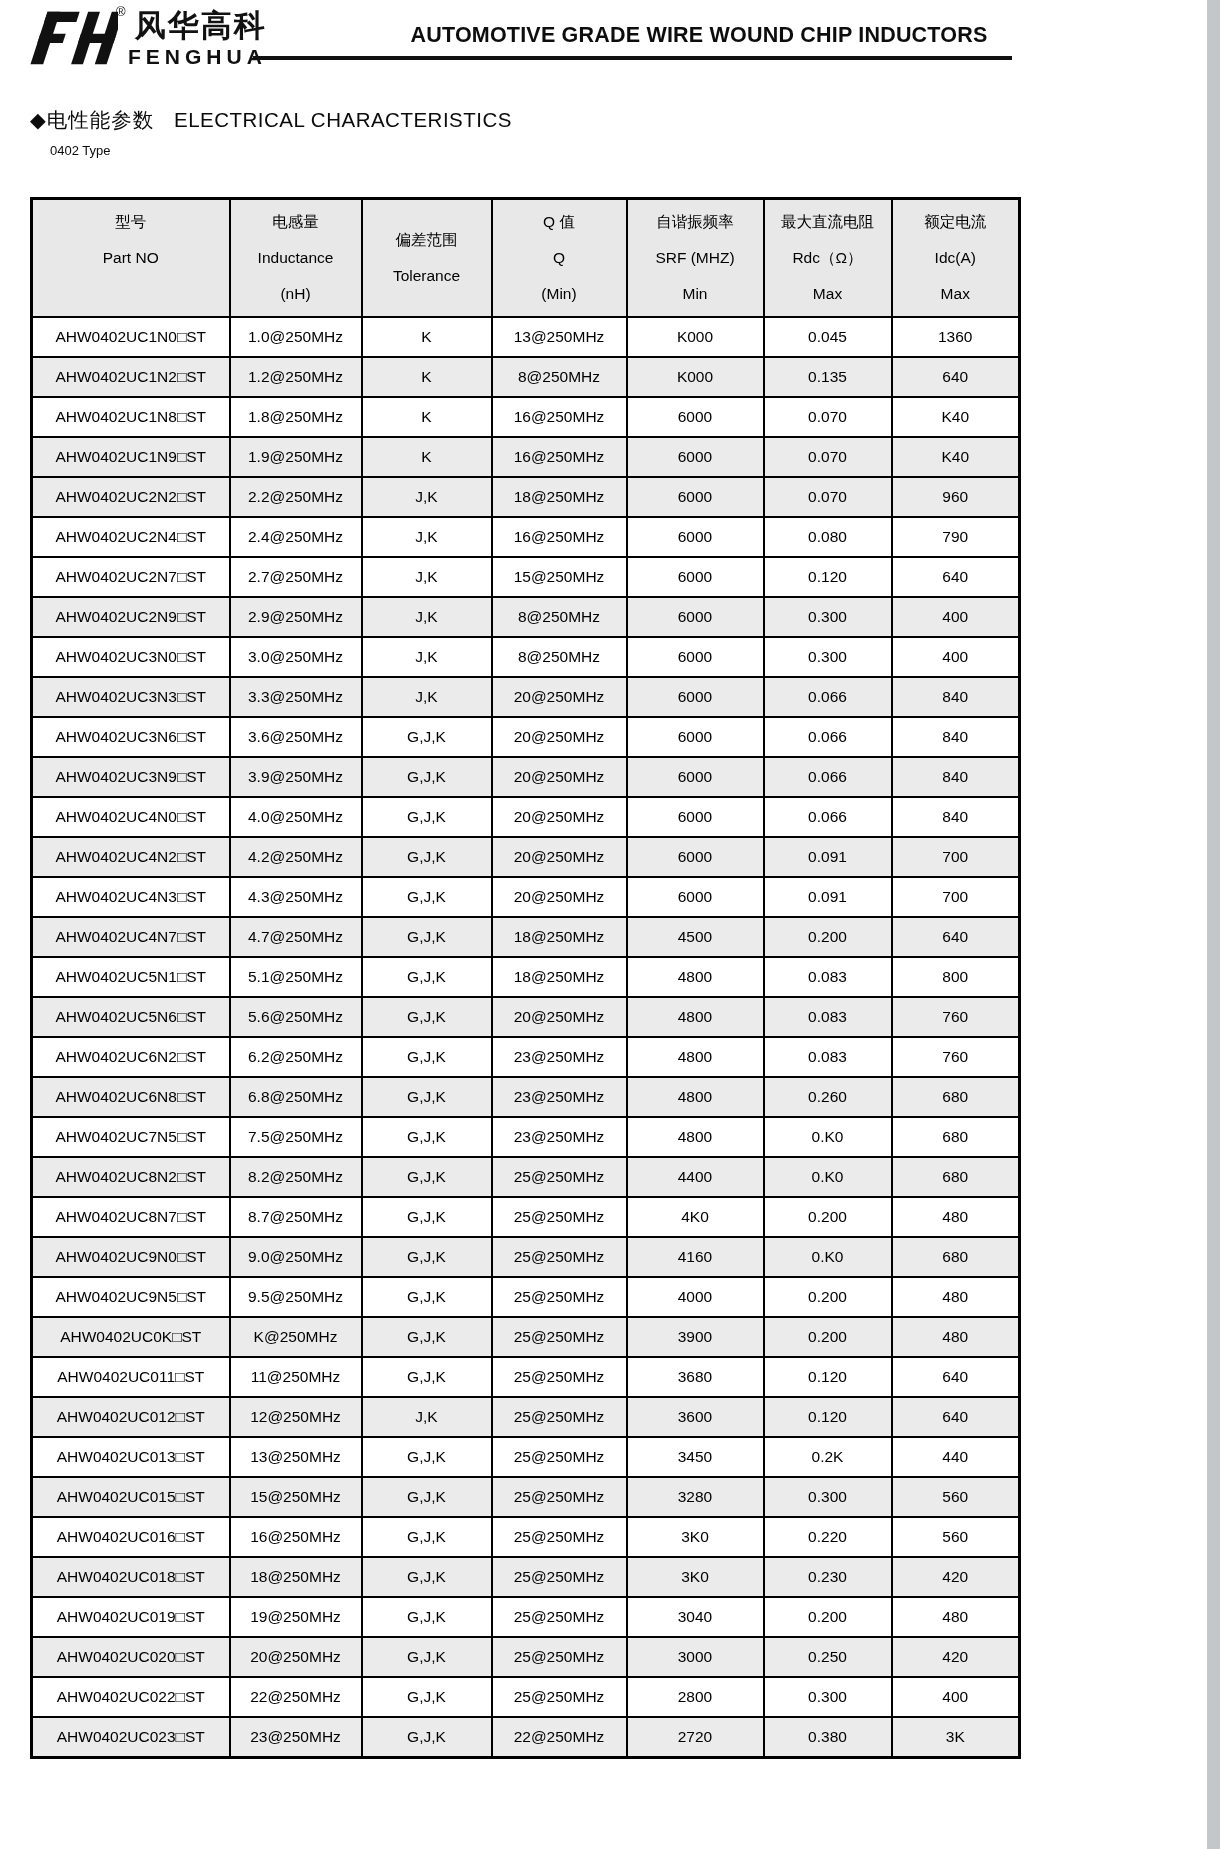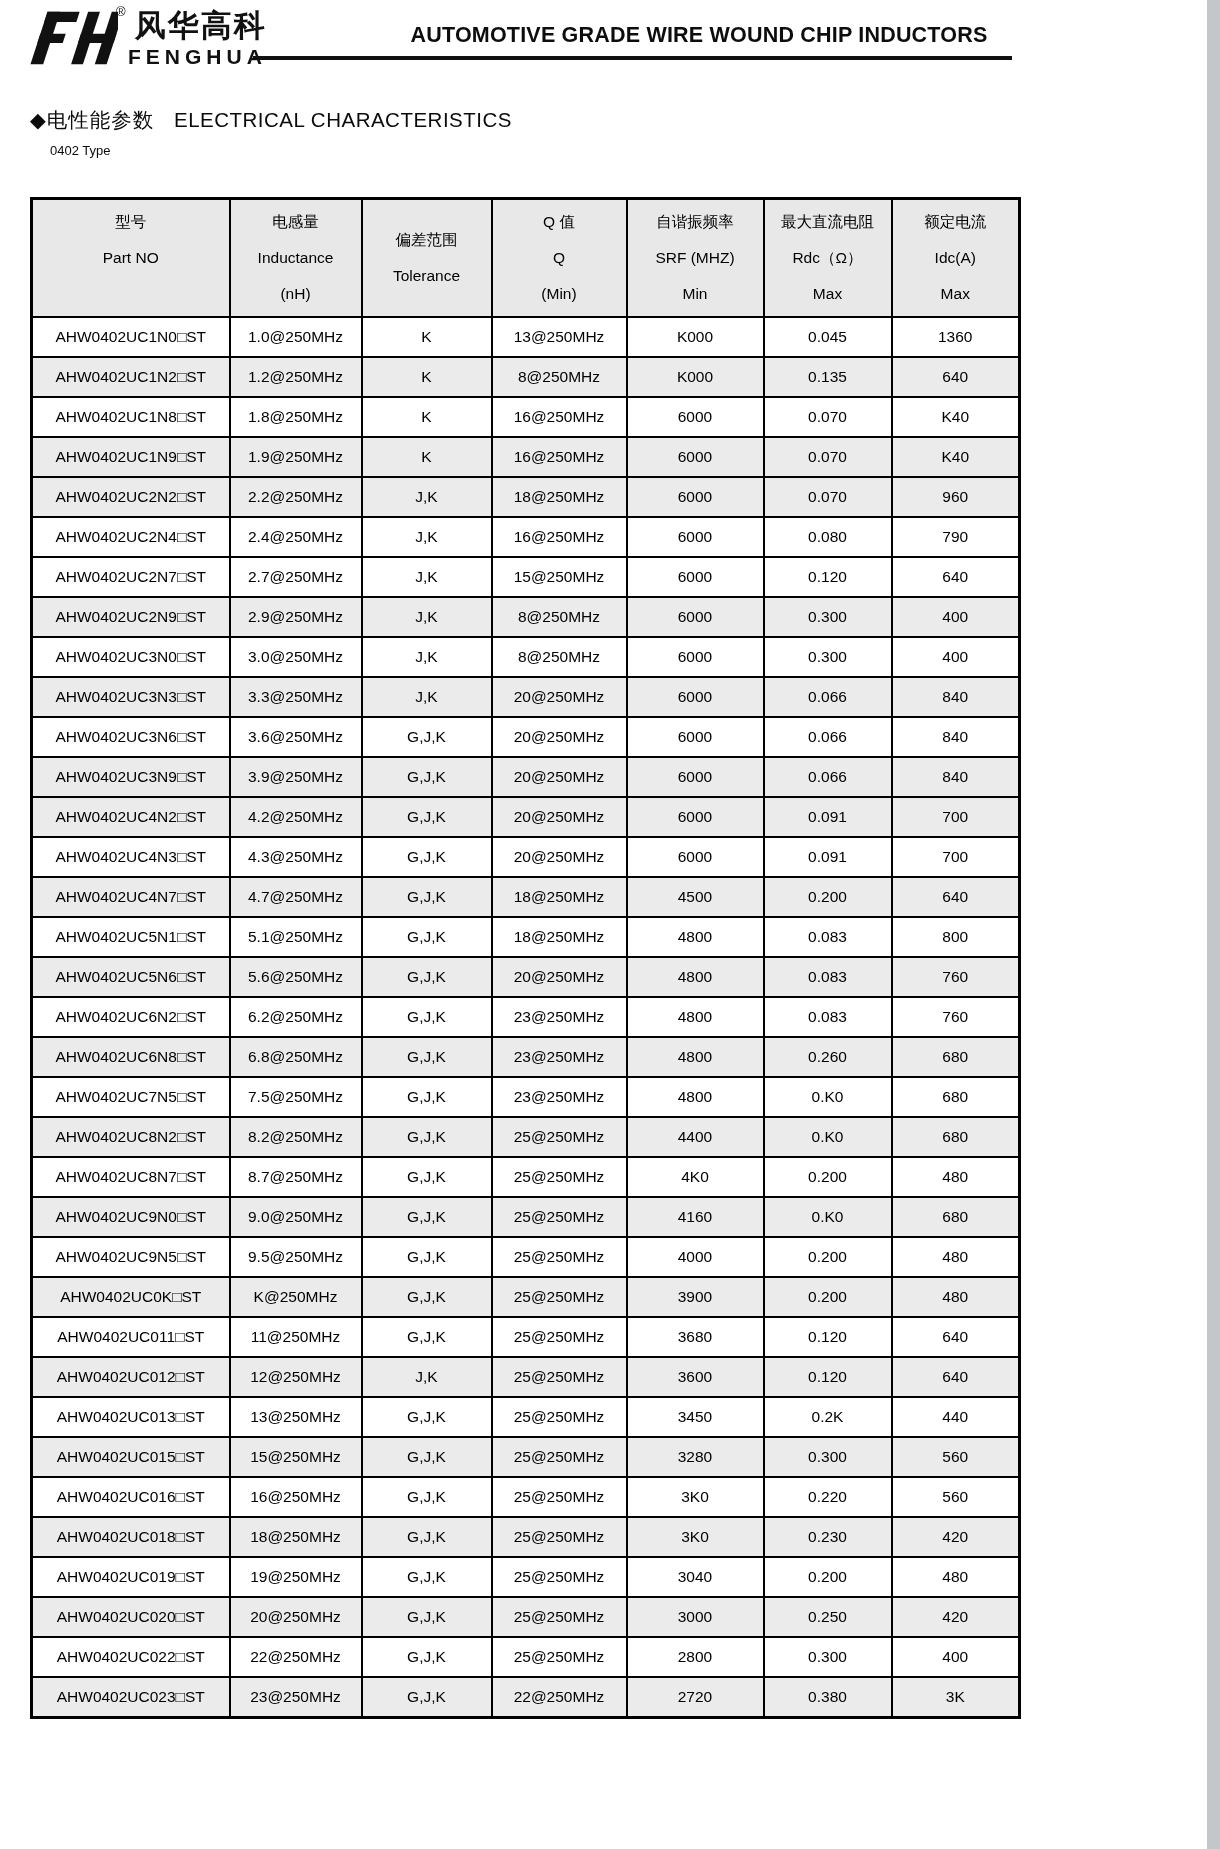--- a/index.html
+++ b/index.html
@@ -247,20 +247,29 @@
         </tr>
         <tr class="stripe">
           <td>AHW0402UC3N9□ST</td>
           <td>3.9@250MHz</td>
           <td>G,J,K</td>
           <td>20@250MHz</td>
           <td>6000</td>
           <td>0.066</td>
           <td>840</td>
         </tr>
+        <tr>
+          <td>AHW0402UC4N0□ST</td>
+          <td>4.0@250MHz</td>
+          <td>G,J,K</td>
+          <td>20@250MHz</td>
+          <td>6000</td>
+          <td>0.066</td>
+          <td>840</td>
+        </tr>
         <tr class="stripe">
           <td>AHW0402UC4N2□ST</td>
           <td>4.2@250MHz</td>
           <td>G,J,K</td>
           <td>20@250MHz</td>
           <td>6000</td>
           <td>0.091</td>
           <td>700</td>
         </tr>
         <tr>

